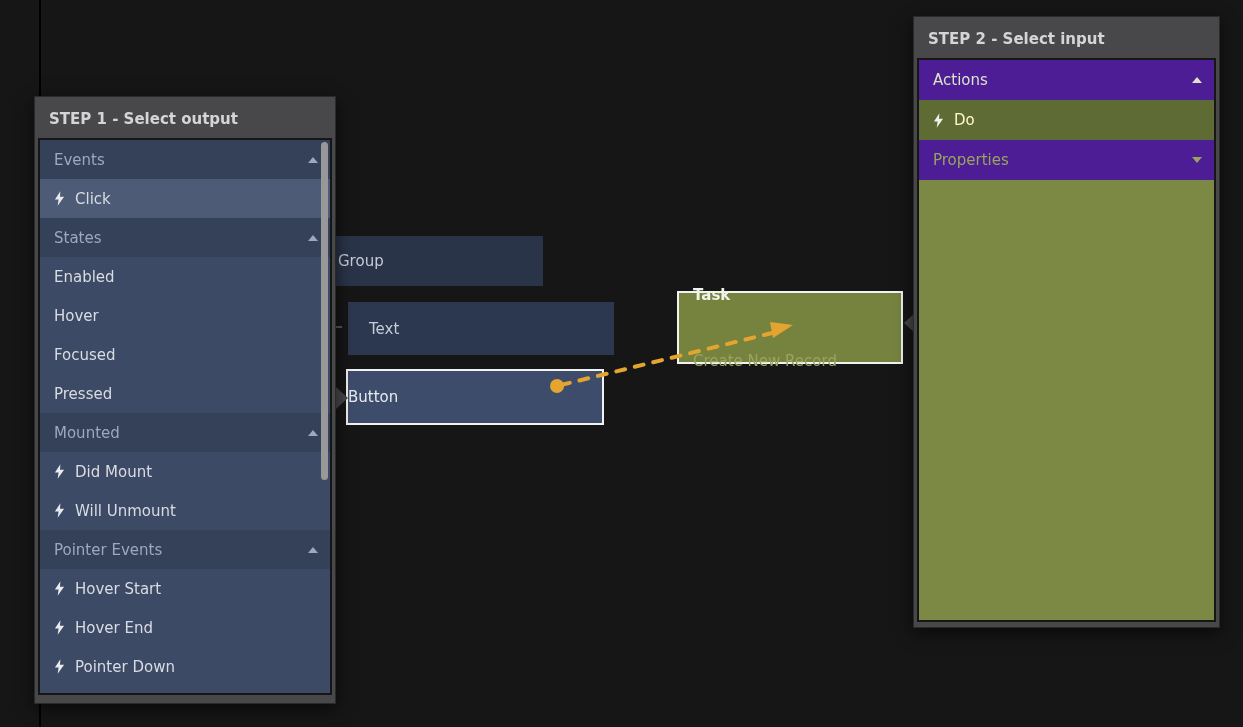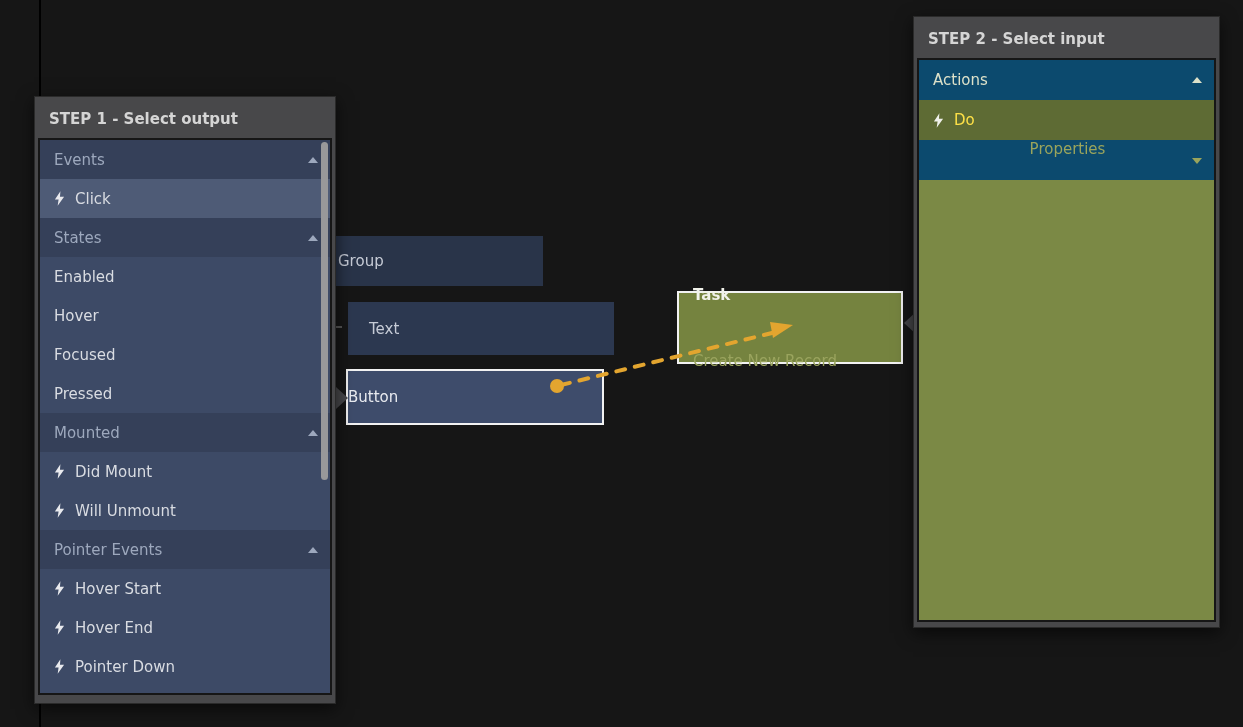--- a/index.html
+++ b/index.html
@@ -45,23 +45,23 @@
   .row .arrow{margin-left:auto;}
   .bolt{flex:0 0 auto;margin-right:10px;display:flex;}
 
   
   .s1-section{background:#354059;color:#9da8bd;}
   .s1-item{background:#3d4a66;color:#d9dce2;}
   .s1-item.selected{background:#4e5b76;}
   .s1-item .bolt{color:#e9eaee;}
 
   
-  .s2-section{background:#0c4a6e;color:#dde1c9;}
-  .s2-section.dimmed{color:#9aa45c;flex-direction:column;}
-  .s2-item{background:#5e6b34;color:#fde047;}
+  .s2-section{background:#4c1d95;color:#dde1c9;}
+  .s2-section.dimmed{color:#9aa45c;}
+  .s2-item{background:#5e6b34;color:#fef9c3;}
   .s2-item .bolt{color:#eff0e9;}
 
   .arr-up{width:0;height:0;border-left:5px solid transparent;border-right:5px solid transparent;border-bottom:6px solid currentColor;}
   .arr-down{width:0;height:0;border-left:5px solid transparent;border-right:5px solid transparent;border-top:6px solid currentColor;}
 
   
   .scroll-thumb{position:absolute;right:2px;top:2px;width:7px;height:338px;border-radius:4px;background:#98989a;z-index:11;}
 </style>
 </head>
 <body>

